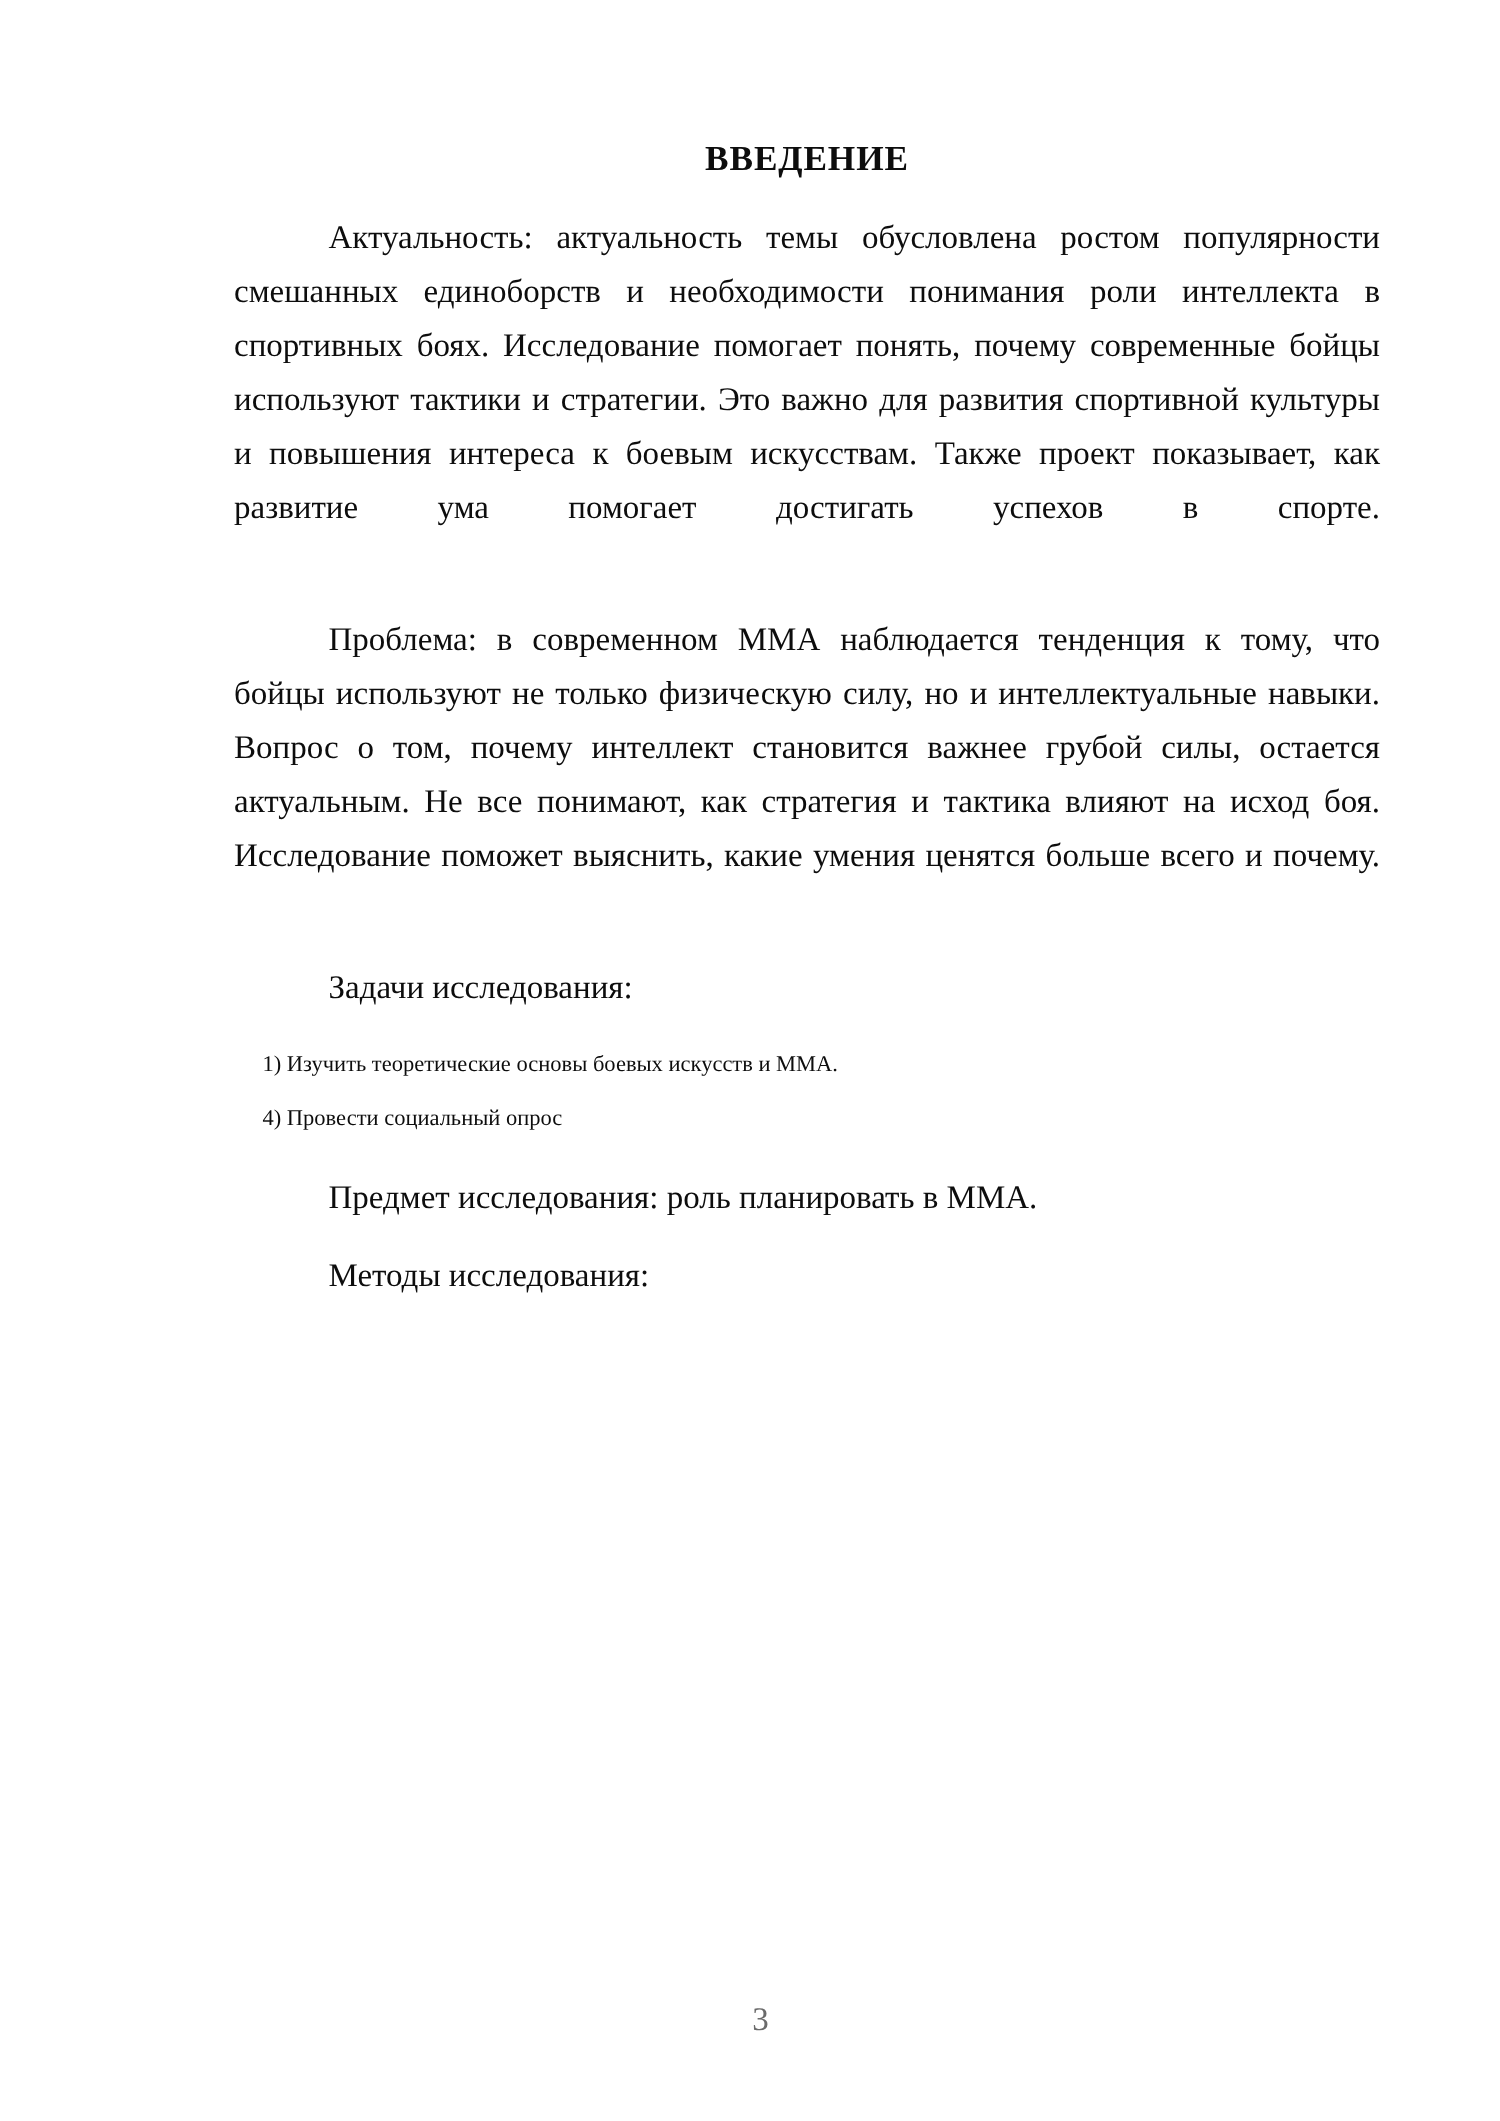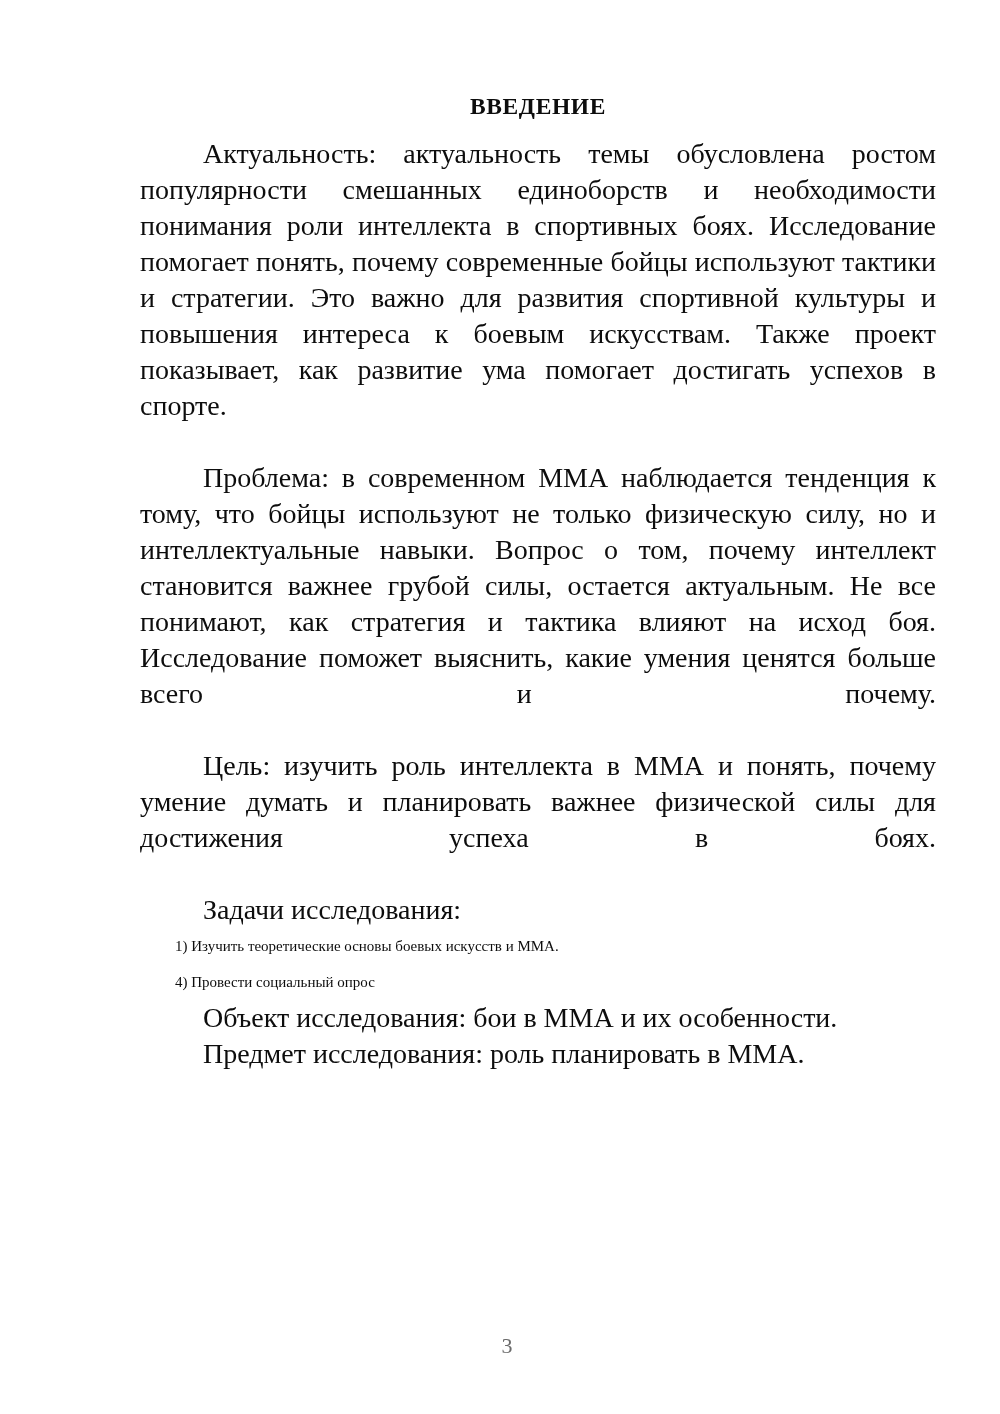--- a/index.html
+++ b/index.html
@@ -38,26 +38,26 @@
   .doc-title {
     font-size: 23.5px;
     font-weight: bold;
     text-align: center;
     letter-spacing: 0.6px;
     line-height: 36px;
     margin: 0 0 12px 0;
   }
 
   .para {
-    font-size: 28px;
+    font-size: 22px;
     line-height: 36px;
     text-align: justify;
     text-justify: inter-word;
     text-indent: 63px;
-    margin: 0;
+    margin: 16px;
     hyphens: none;
     word-spacing: 0px;
   }
 
   
   .para::after {
     content: "";
     display: inline-block;
     width: 100%;
   }
@@ -97,34 +97,33 @@
 <div class="page">
 
   <div class="content">
 
     <h1 class="doc-title">ВВЕДЕНИЕ</h1>
 
     <p class="para">Актуальность: актуальность темы обусловлена ростом популярности смешанных единоборств и необходимости понимания роли интеллекта в спортивных боях. Исследование помогает понять, почему современные бойцы используют тактики и стратегии. Это важно для развития спортивной культуры и повышения интереса к боевым искусствам. Также проект показывает, как развитие ума помогает достигать успехов в спорте.</p>
 
     <p class="para">Проблема: в современном ММА наблюдается тенденция к тому, что бойцы используют не только физическую силу, но и интеллектуальные навыки. Вопрос о том, почему интеллект становится важнее грубой силы, остается актуальным. Не все понимают, как стратегия и тактика влияют на исход боя. Исследование поможет выяснить, какие умения ценятся больше всего и почему.</p>
 
-    <p class="para">Цель: изучить роль интеллекта в ММА и понять, почему умение думать и планировать важнее физической силы для достижения успеха в боях.</p>
 
     <p class="para no-stretch">Задачи исследования:</p>
 
     <p class="list-item no-stretch">1) Изучить теоретические основы боевых искусств и ММА.</p>
 
 
 
     <p class="list-item no-stretch">4) Провести социальный опрос</p>
 
 
-    <p class="para no-stretch">Объект исследования: бои в ММА и их особенности.</p>
 
     <p class="para no-stretch">Предмет исследования: роль планировать в ММА.</p>
 
 
+    <p class="para no-stretch">Методы исследования:</p>
 
   </div>
 
   <div class="page-number">3</div>
 
 </div>
 
 </body></html>

